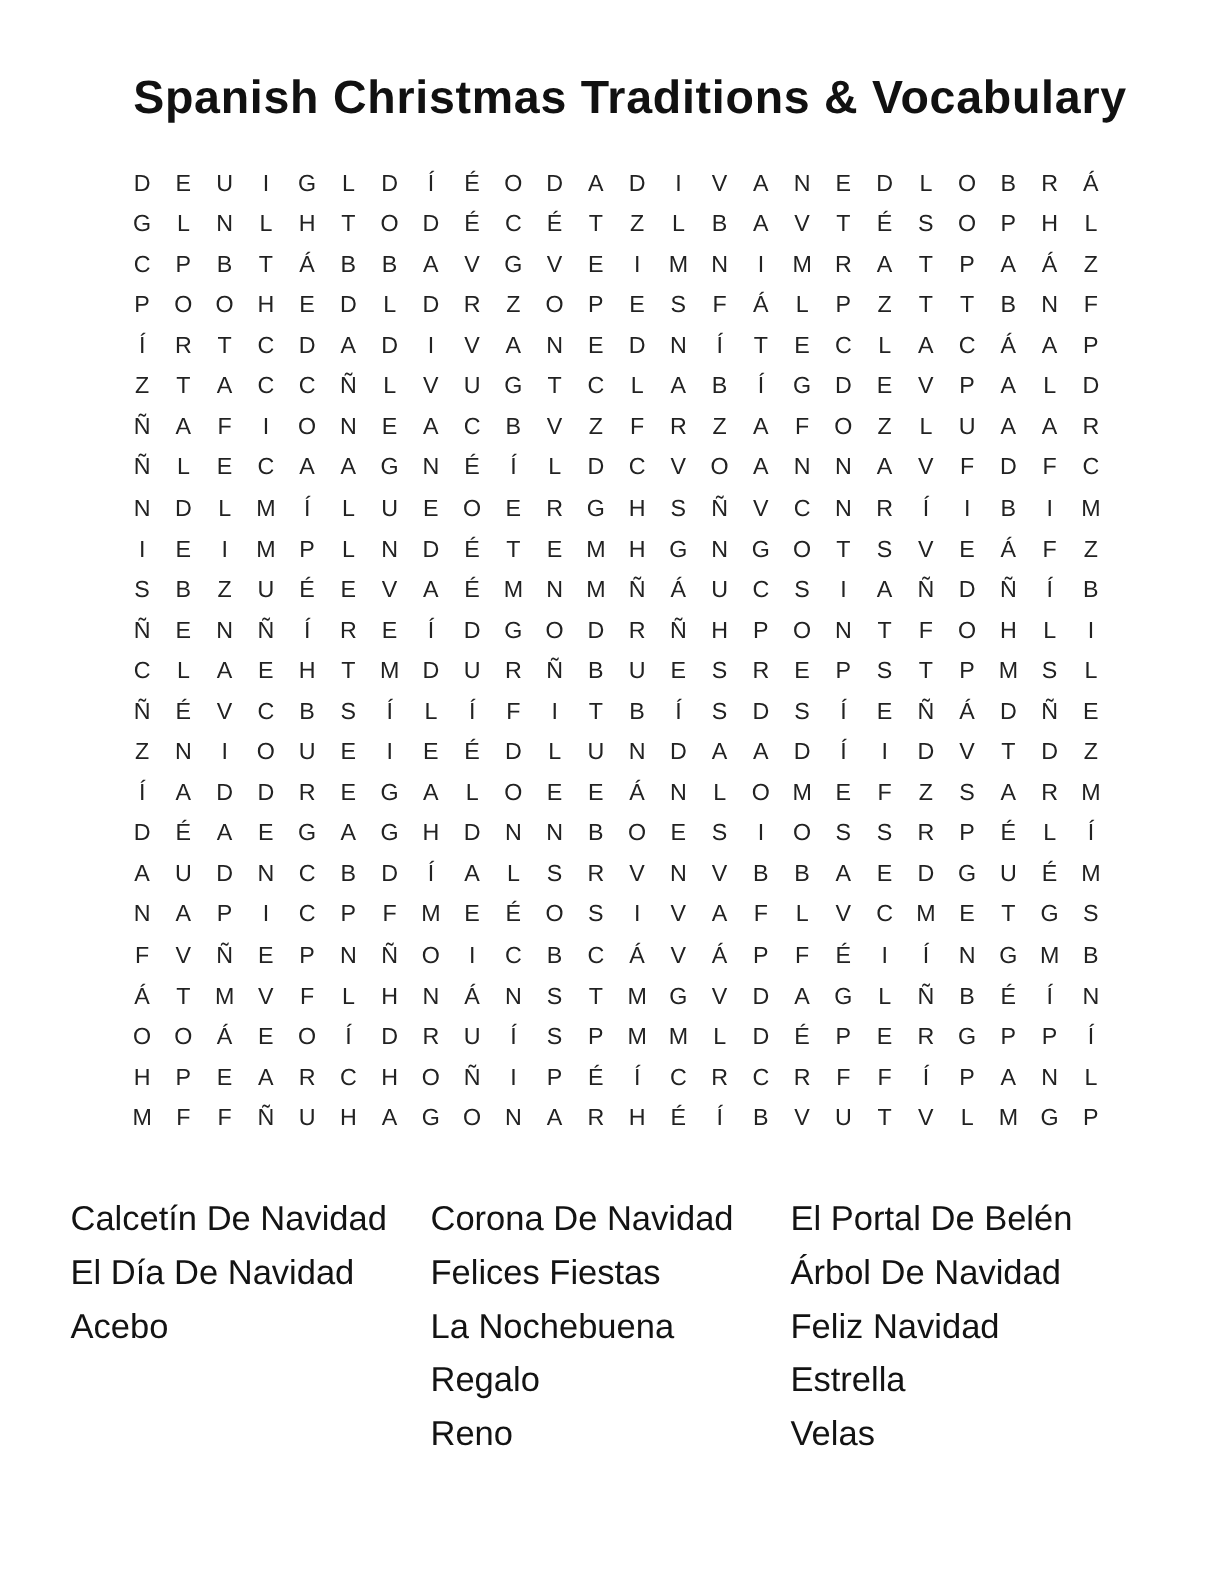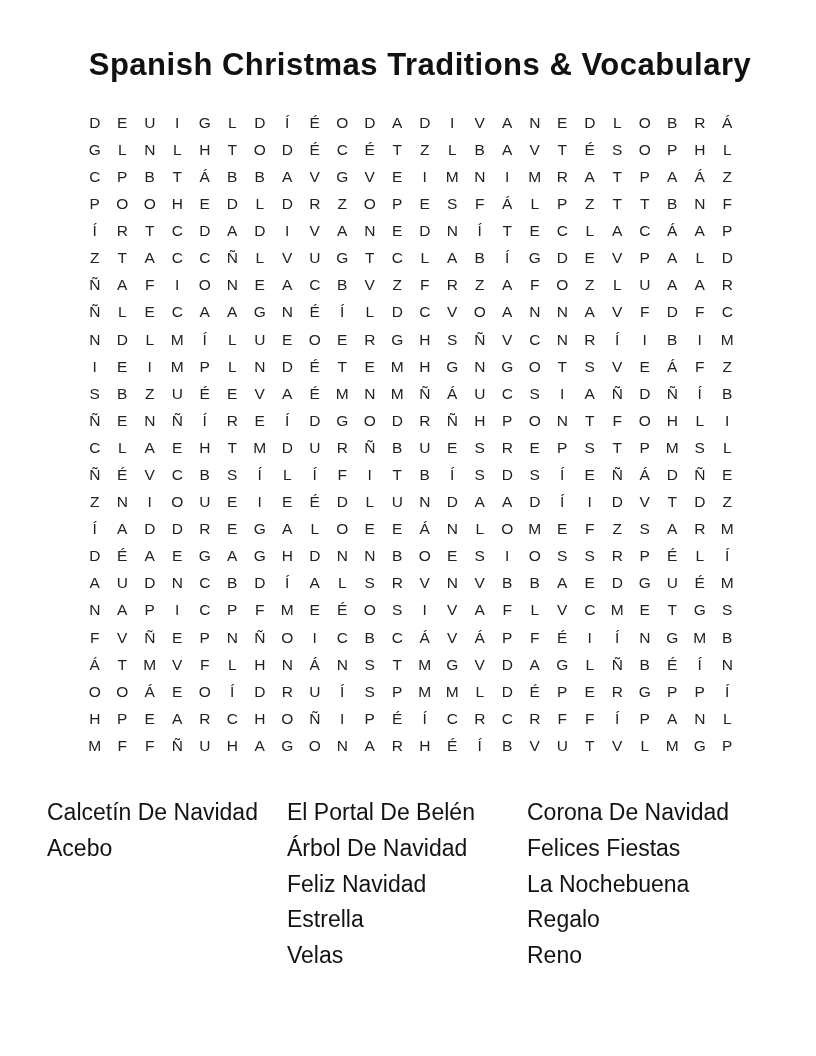--- a/index.html
+++ b/index.html
@@ -641,30 +641,31 @@
       <div class="cell">T</div>
       <div class="cell">V</div>
       <div class="cell">L</div>
       <div class="cell">M</div>
       <div class="cell">G</div>
       <div class="cell">P</div>
     </div>
   <div class="words" id="words">
       <div class="word-col">
         <div class="word">Calcetín De Navidad</div>
+        <div class="word">El Día De Navidad</div>
         <div class="word">Acebo</div>
+      </div>
+      <div class="word-col">
+        <div class="word">Corona De Navidad</div>
+        <div class="word">Felices Fiestas</div>
+        <div class="word">La Nochebuena</div>
+        <div class="word">Regalo</div>
+        <div class="word">Reno</div>
       </div>
       <div class="word-col">
         <div class="word">El Portal De Belén</div>
         <div class="word">Árbol De Navidad</div>
         <div class="word">Feliz Navidad</div>
         <div class="word">Estrella</div>
         <div class="word">Velas</div>
       </div>
-      <div class="word-col">
-        <div class="word">Corona De Navidad</div>
-        <div class="word">Felices Fiestas</div>
-        <div class="word">La Nochebuena</div>
-        <div class="word">Regalo</div>
-        <div class="word">Reno</div>
-      </div>
     </div>
 </div>
 
 </body></html>

